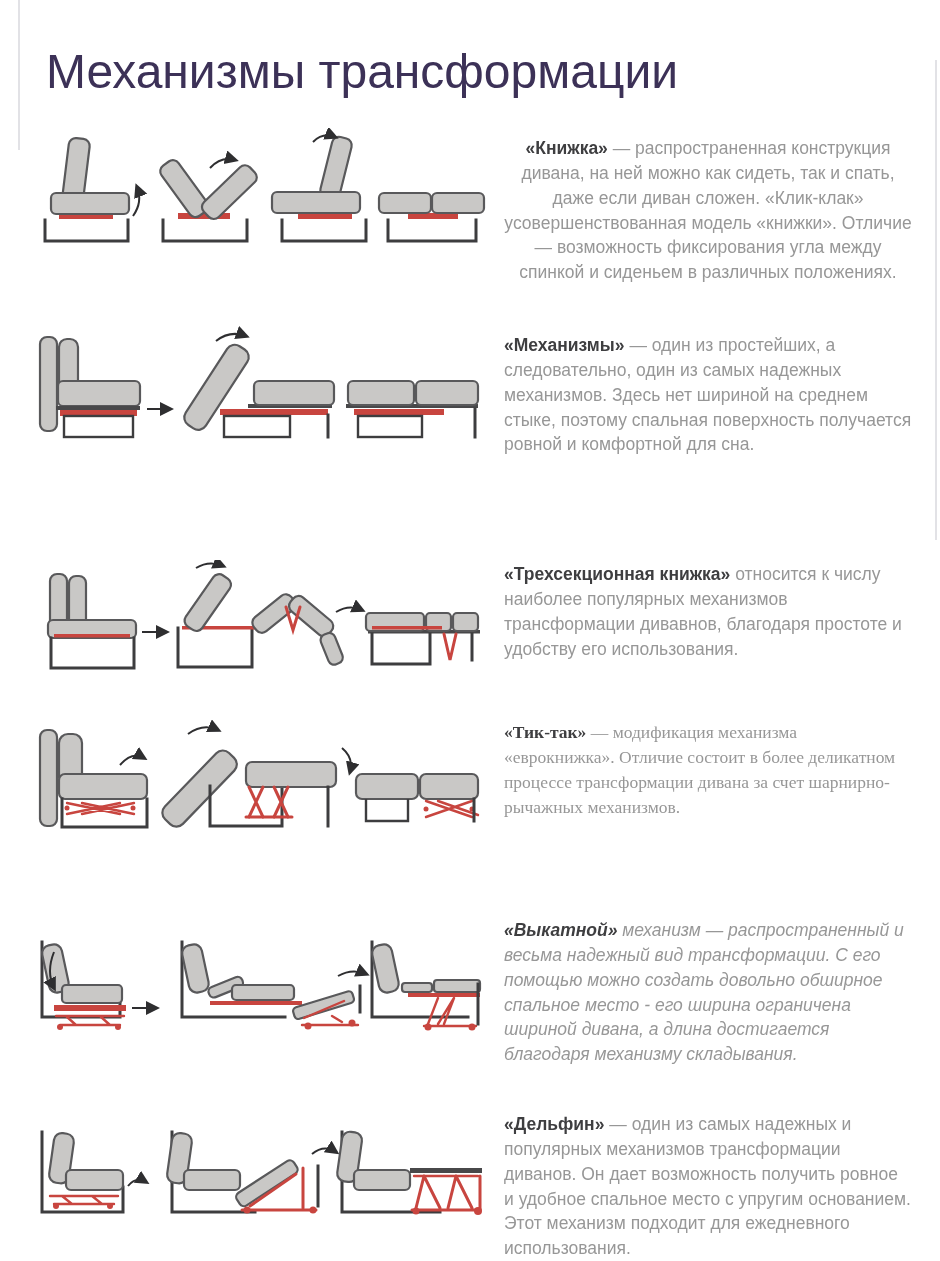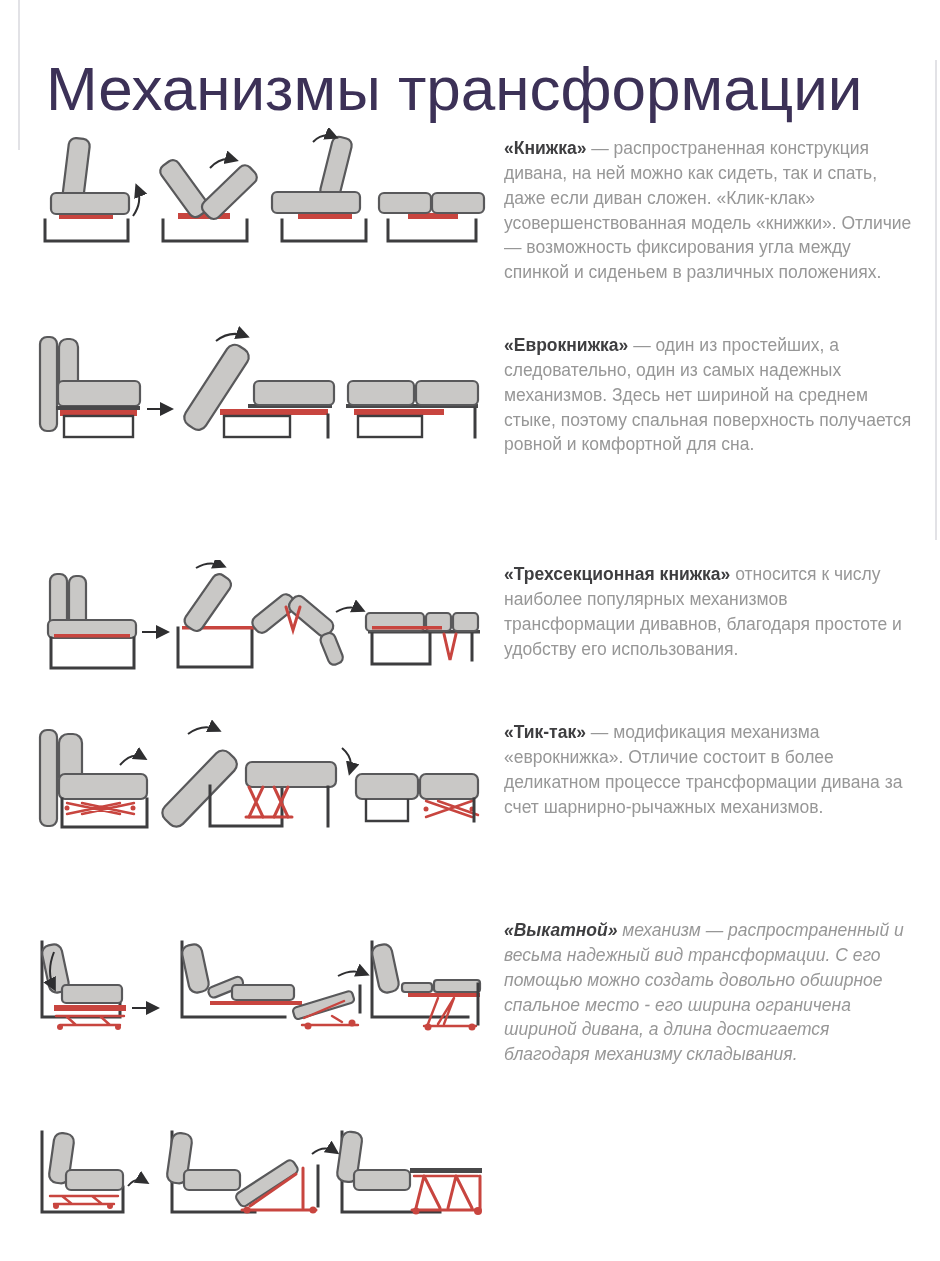--- a/index.html
+++ b/index.html
@@ -2,21 +2,21 @@
 <html><head>
 <meta charset="utf-8">
 <style>
   html,body{margin:0;padding:0;}
   body{
     width:940px;height:1261px;background:#ffffff;position:relative;overflow:hidden;
     font-family:"Liberation Sans",sans-serif;
   }
   .page-title{
     position:absolute;left:46px;top:16px;
-    font-size:62px;font-weight:400;letter-spacing:0px;color:#3c3157;line-height:1;
+    font-size:48px;font-weight:400;letter-spacing:0px;color:#3c3157;line-height:1;
     font-family:"Liberation Sans",sans-serif;
   }
   .edge-line{position:absolute;background:#e2e2e6;}
   .row{position:absolute;left:0;width:940px;}
   .diagram{position:absolute;left:20px;}
   .text{
     position:absolute;left:504px;width:408px;
     font-size:17.5px;line-height:1.42;color:#979797;
   }
   .text b{color:#3e3e40;font-weight:bold;}
@@ -40,21 +40,21 @@
       <path d="M0,0 L7,3.5 L0,7 z" fill="#2e2e30"></path>
     </marker>
   </defs>
 </svg>
 
 <div class="edge-line" style="left:18px;top:0;width:2px;height:150px;"></div>
 <div class="edge-line" style="left:935px;top:60px;width:2px;height:480px;"></div>
 
 <h1 class="page-title">Механизмы трансформации</h1>
 
-<div class="row" style="top:128px;height:200px;">
+<div class="row" style="top:128px;height:200px;text-align:center;">
   <svg class="diagram" style="top:0;" width="470" height="125" viewBox="0 0 470 125">
     <g>
       <path class="fr" d="M25,92 V113 H108 V92"></path>
       <rect class="rf" x="39" y="85" width="54" height="6"></rect>
       <g transform="rotate(7 52 72)">
           <rect class="cu" x="42" y="10" width="21" height="64" rx="7"></rect>
         </g>
       <rect class="cu" x="31" y="65" width="78" height="21" rx="5"></rect>
       <path class="ar" d="M113,88 Q123,74 117,59" marker-end="url(#mk)"></path>
     </g>
@@ -116,21 +116,21 @@
     <g>
       <rect class="dk" x="326" y="79" width="132" height="4"></rect>
       <rect class="cu" x="328" y="56" width="66" height="24" rx="5"></rect>
       <rect class="cu" x="396" y="56" width="62" height="24" rx="5"></rect>
       <rect class="rf" x="334" y="84" width="90" height="6"></rect>
       <rect class="frx" x="338" y="91" width="64" height="21"></rect>
       <path class="fr" d="M455,84 V112"></path>
     </g>
   </svg>
   <div class="text" style="top:8px;">
-    <b>«Еврокнижка»</b> 
+    <b>«Механизмы»</b> 
     <span>— один из простейших, а следовательно, один из самых надежных механизмов. Здесь нет шириной на среднем стыке, поэтому спальная поверхность получается ровной и комфортной для сна.</span>
   </div>
 </div>
 
 <div class="row" style="top:560px;height:190px;padding-left:11px;">
   <svg class="diagram" style="top:0;" width="470" height="115" viewBox="0 0 470 115">
     <g>
       <rect class="cu" x="30" y="14" width="17" height="60" rx="7"></rect>
       <rect class="cu" x="49" y="16" width="17" height="58" rx="7"></rect>
       <rect class="cu" x="28" y="60" width="88" height="18" rx="5"></rect>
@@ -201,21 +201,21 @@
     <g>
       <rect class="cu" x="336" y="54" width="62" height="25" rx="6"></rect>
       <rect class="cu" x="400" y="54" width="58" height="25" rx="6"></rect>
       <path class="frx" d="M346,79 V101 H388 V79"></path>
       <path class="rd2" d="M406,81 L452,97 M406,97 L452,81 M418,81 L458,95"></path>
       <circle class="rj" cx="406" cy="89" r="2.5"></circle>
         <circle class="rj" cx="452" cy="89" r="2.5"></circle>
       <path class="fr" d="M454,79 V101"></path>
     </g>
   </svg>
-  <div class="text" style="top:5px;">
+  <div class="text" style="top:5px;font-family:Liberation Serif, serif;">
     <b>«Тик-так»</b> 
     <span>— модификация механизма «еврокнижка». Отличие состоит в более деликатном процессе  трансформации дивана за счет шарнирно-рычажных механизмов.</span>
   </div>
 </div>
 
 <div class="row" style="top:912px;height:200px;">
   <svg class="diagram" style="top:16px;" width="470" height="115" viewBox="0 0 470 115">
     <g>
       <path class="fr" d="M22,14 V89 H100 V67"></path>
       <g transform="rotate(-12 40 62)">
@@ -302,13 +302,17 @@
           <rect class="cu" x="316" y="5" width="20" height="50" rx="8"></rect>
         </g>
       <rect class="cu" x="334" y="42" width="56" height="20" rx="5"></rect>
       <rect class="dk" x="390" y="40" width="72" height="5"></rect>
       <path class="rd" d="M404,48 L396,80 M404,48 L420,80 M436,48 L428,80 M436,48 L452,80 M392,82 H460 M460,48 V82"></path>
       <circle class="rj" cx="396" cy="83" r="3.5"></circle>
         <circle class="rj" cx="458" cy="83" r="4"></circle>
       <path class="rd2" d="M394,48 H458"></path>
     </g>
   </svg>
+  <div class="text" style="top:7px;">
+    <b>«Дельфин»</b> 
+    <span>— один из самых надежных и популярных механизмов трансформации диванов. Он дает возможность получить ровное и удобное спальное место с упругим основанием. Этот механизм подходит для ежедневного использования.</span>
+  </div>
 </div>
 
 </body></html>

